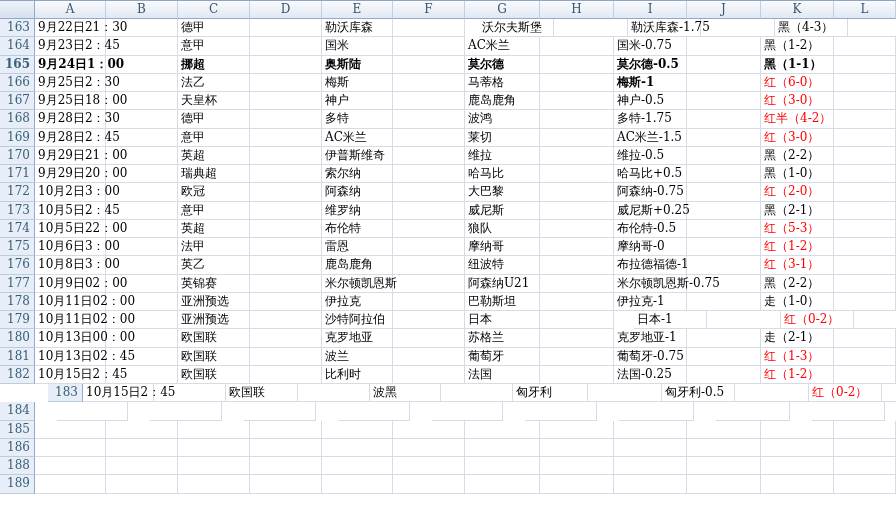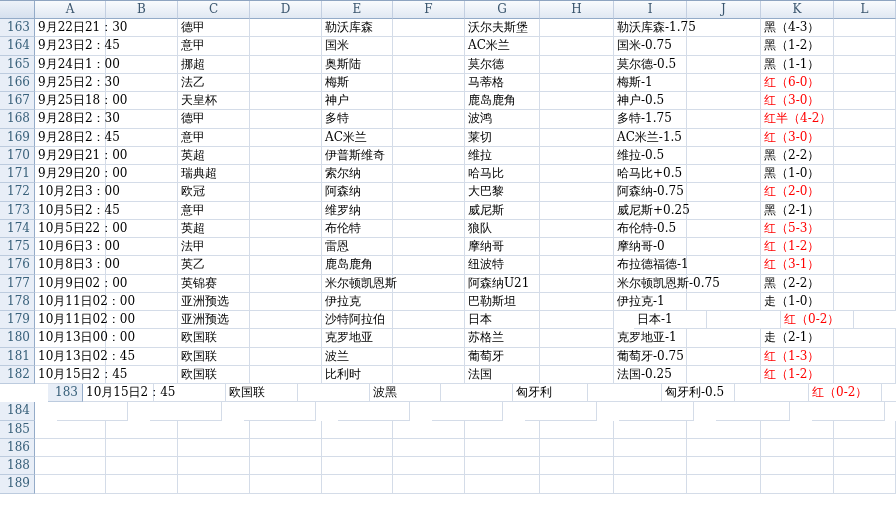--- a/index.html
+++ b/index.html
@@ -63,21 +63,21 @@
   <div class="grid-body">
 
   <div class="row" style="height: 18.26px;">
         <div class="row-h" style="width: 35px;">163</div>
         <div class="cell" style="width: 71px;">9月22日21：30</div>
         <div class="cell" style="width: 72px;"></div>
         <div class="cell" style="width: 72px;">德甲</div>
         <div class="cell" style="width: 72px;"></div>
         <div class="cell" style="width: 71px;">勒沃库森</div>
         <div class="cell" style="width: 72px;"></div>
-        <div class="cell" style="width: 75px;">沃尔夫斯堡</div>
+        <div class="cell" style="width: 75px; margin-left: 14px;">沃尔夫斯堡</div>
         <div class="cell" style="width: 74px;"></div>
         <div class="cell" style="width: 73px;">勒沃库森-1.75</div>
         <div class="cell" style="width: 74px;"></div>
         <div class="cell" style="width: 73px;">黑（4-3）</div>
         <div class="cell" style="width: 62px;"></div>
       </div>
       <div class="row" style="height: 18.26px;">
         <div class="row-h" style="width: 35px;">164</div>
         <div class="cell" style="width: 71px;">9月23日2：45</div>
         <div class="cell" style="width: 72px;"></div>
@@ -85,21 +85,21 @@
         <div class="cell" style="width: 72px;"></div>
         <div class="cell" style="width: 71px;">国米</div>
         <div class="cell" style="width: 72px;"></div>
         <div class="cell" style="width: 75px;">AC米兰</div>
         <div class="cell" style="width: 74px;"></div>
         <div class="cell" style="width: 73px;">国米-0.75</div>
         <div class="cell" style="width: 74px;"></div>
         <div class="cell" style="width: 73px;">黑（1-2）</div>
         <div class="cell" style="width: 62px;"></div>
       </div>
-      <div class="row" style="height: 18.26px;">
+      <div class="row" style="height: 18.26px; font-weight: bold;">
         <div class="row-h" style="width: 35px;">165</div>
         <div class="cell" style="width: 71px;">9月24日1：00</div>
         <div class="cell" style="width: 72px;"></div>
         <div class="cell" style="width: 72px;">挪超</div>
         <div class="cell" style="width: 72px;"></div>
         <div class="cell" style="width: 71px;">奥斯陆</div>
         <div class="cell" style="width: 72px;"></div>
         <div class="cell" style="width: 75px;">莫尔德</div>
         <div class="cell" style="width: 74px;"></div>
         <div class="cell" style="width: 73px;">莫尔德-0.5</div>
@@ -110,21 +110,21 @@
       <div class="row" style="height: 18.26px;">
         <div class="row-h" style="width: 35px;">166</div>
         <div class="cell" style="width: 71px;">9月25日2：30</div>
         <div class="cell" style="width: 72px;"></div>
         <div class="cell" style="width: 72px;">法乙</div>
         <div class="cell" style="width: 72px;"></div>
         <div class="cell" style="width: 71px;">梅斯</div>
         <div class="cell" style="width: 72px;"></div>
         <div class="cell" style="width: 75px;">马蒂格</div>
         <div class="cell" style="width: 74px;"></div>
-        <div class="cell" style="width: 73px;">梅斯-1</div>
+        <div class="cell" style="width: 73px; font-weight: bold;">梅斯-1</div>
         <div class="cell" style="width: 74px;"></div>
         <div class="cell" style="width: 73px; color: rgb(255, 0, 0);">红（6-0）</div>
         <div class="cell" style="width: 62px;"></div>
       </div>
       <div class="row" style="height: 18.26px;">
         <div class="row-h" style="width: 35px;">167</div>
         <div class="cell" style="width: 71px;">9月25日18：00</div>
         <div class="cell" style="width: 72px;"></div>
         <div class="cell" style="width: 72px;">天皇杯</div>
         <div class="cell" style="width: 72px;"></div>

